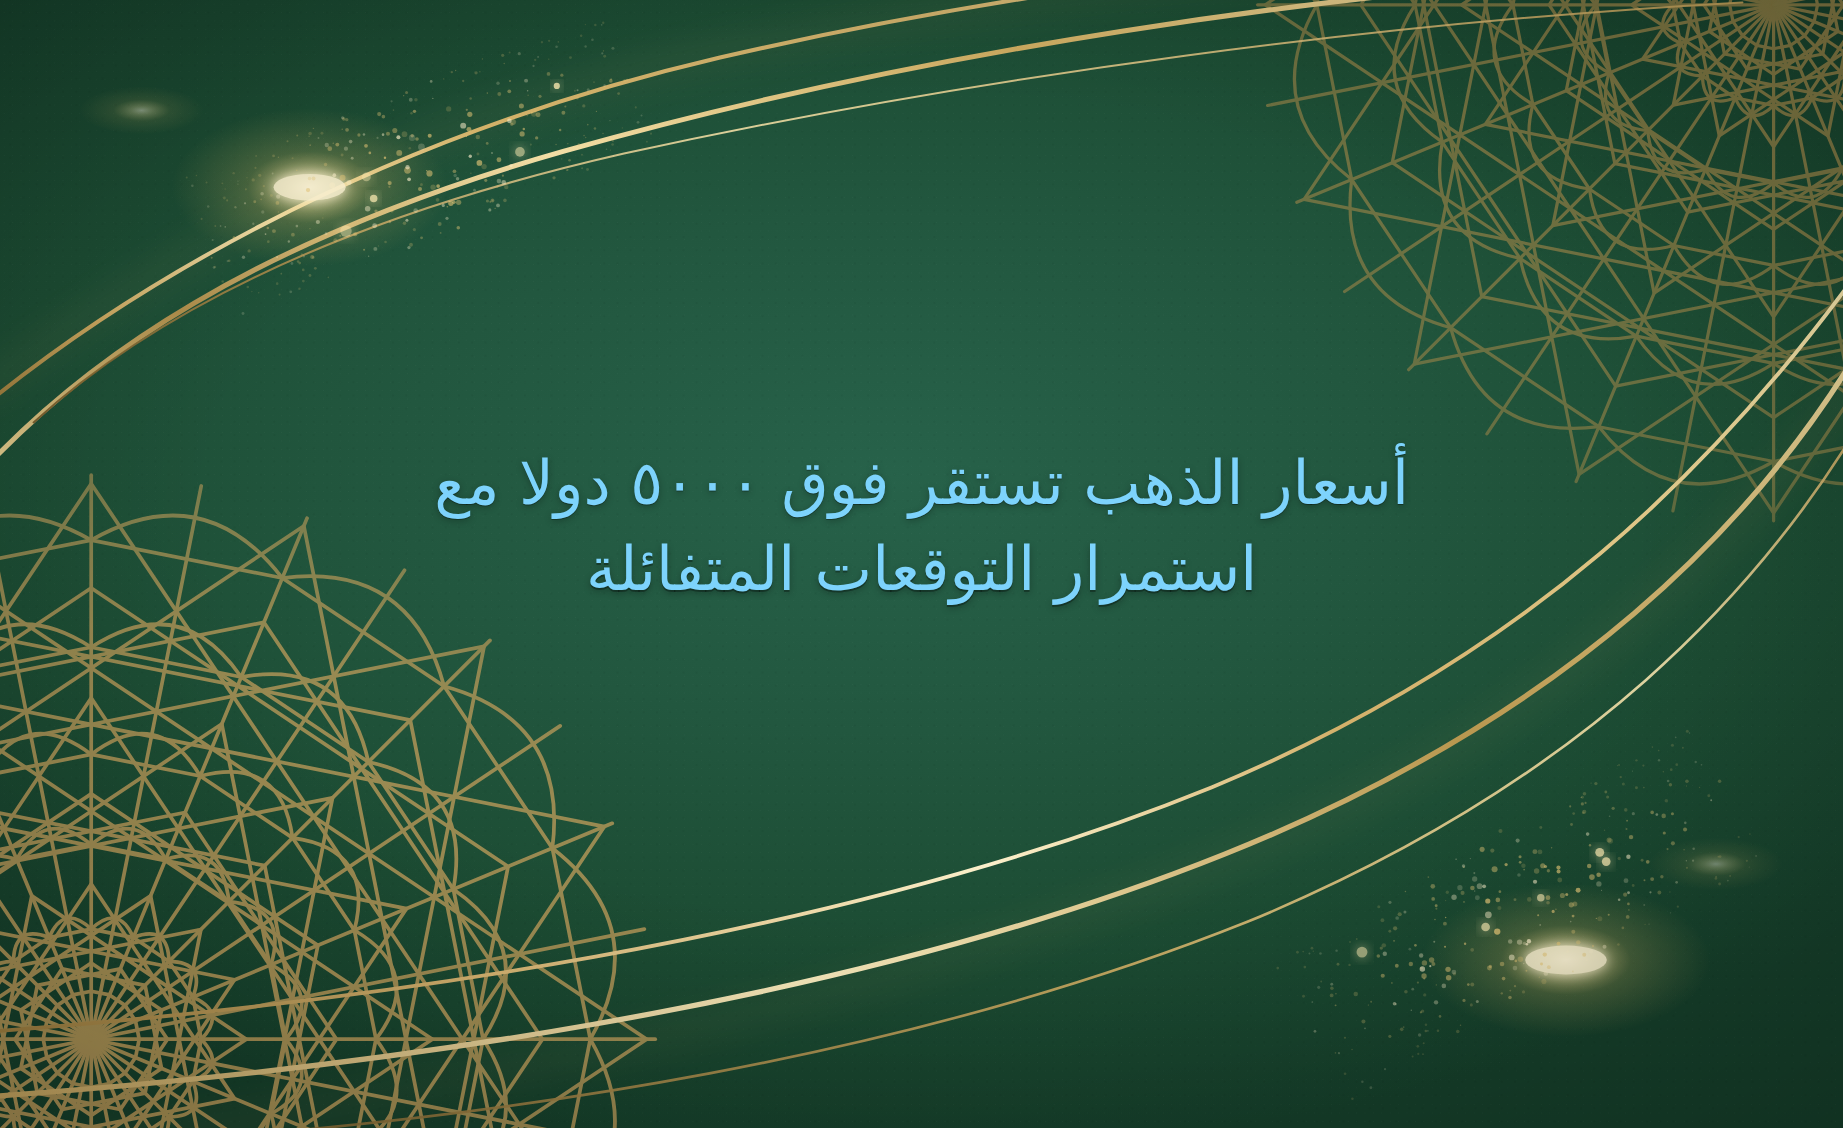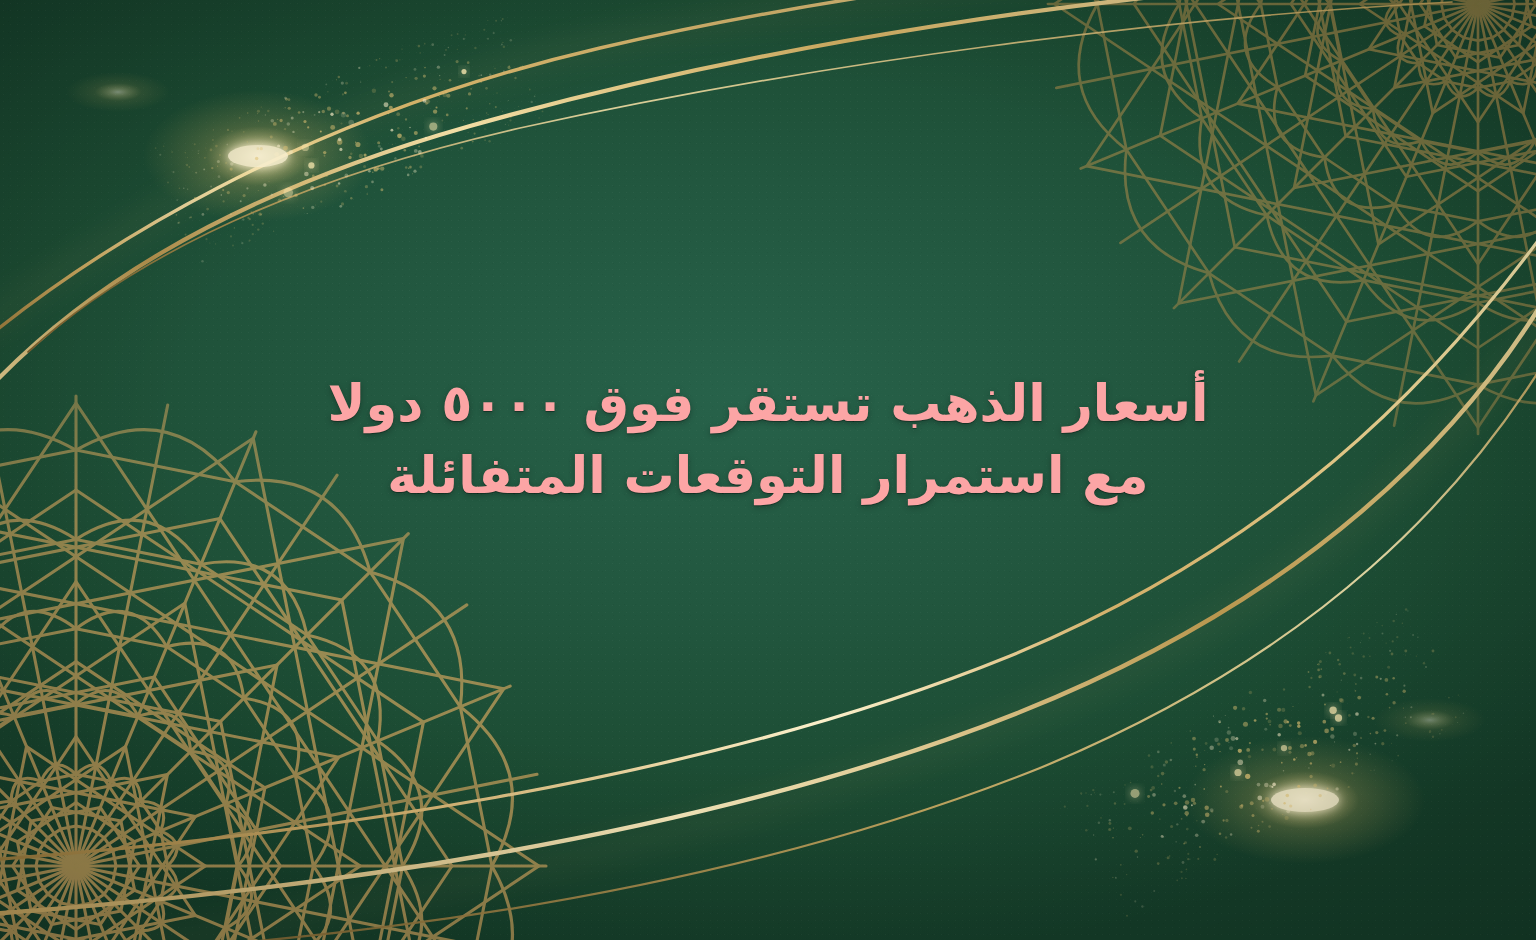--- a/index.html
+++ b/index.html
@@ -65,23 +65,23 @@
     z-index: 40;
   }
   .headline {
     width: 920px;
     margin: 0;
     text-align: center;
     direction: rtl;
     unicode-bidi: isolate;
     font-size: 51px;
     line-height: 1.42;
-    font-weight: 700;
+    font-weight: 400;
     letter-spacing: 0;
-    color: #fca5a5;
+    color: #7dd3fc;
     text-shadow:
       0 1px 0 rgba(0,0,0,.30),
       0 2px 6px rgba(0,0,0,.28);
   }
 </style>
 </head>
 <body>
 
 <div id="stage">
 

